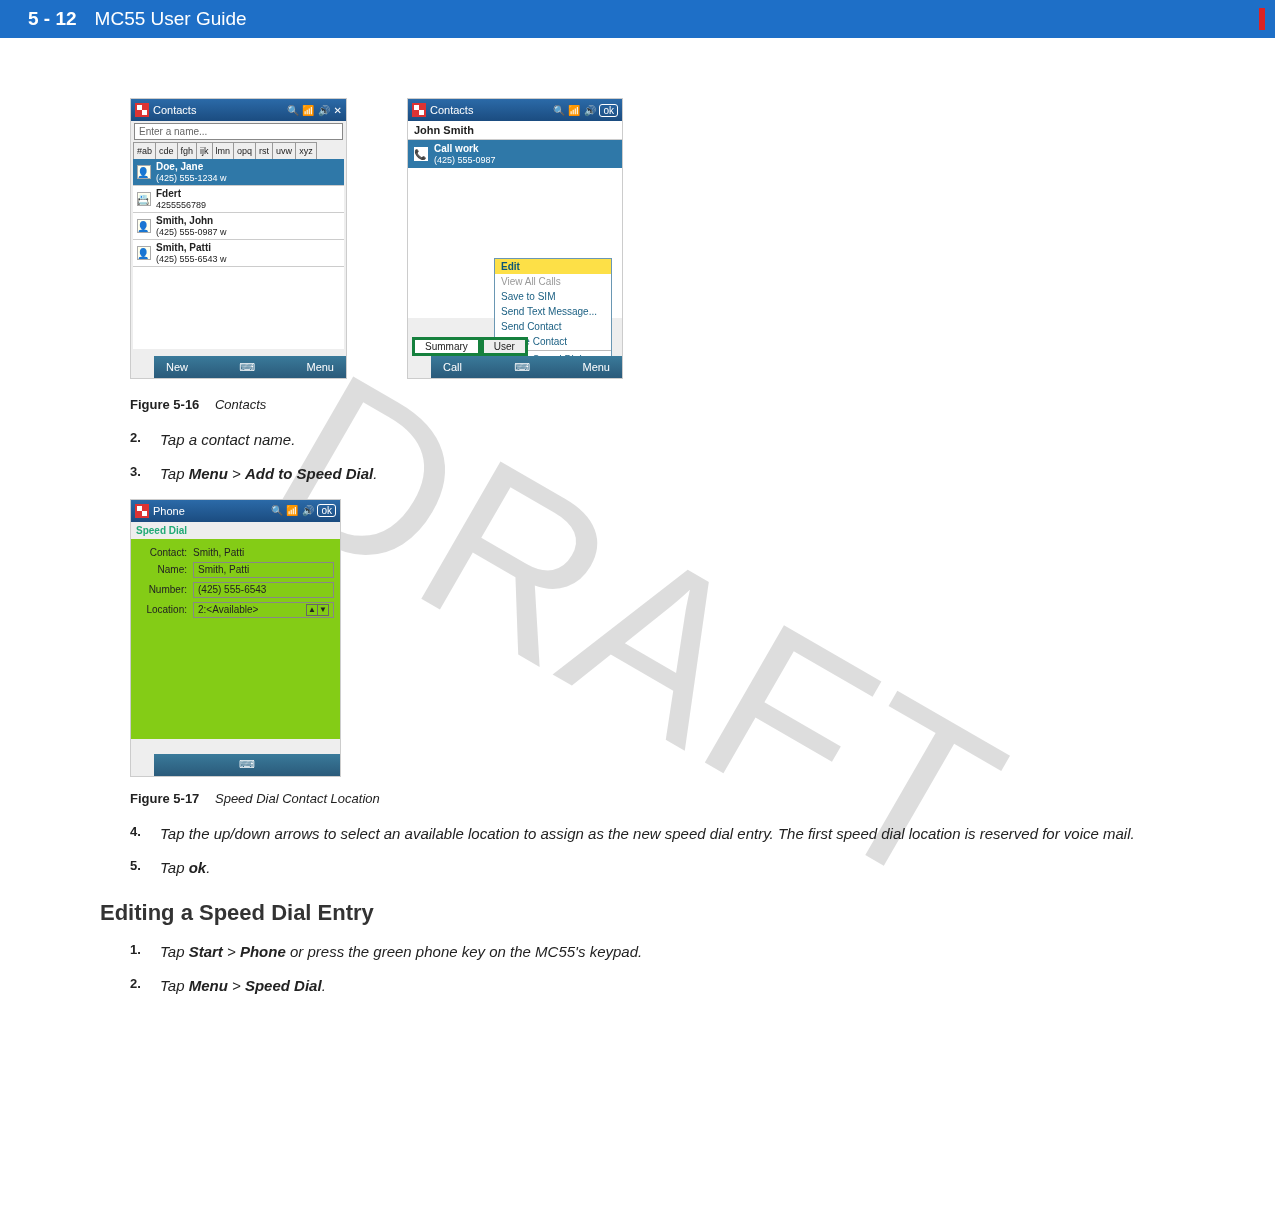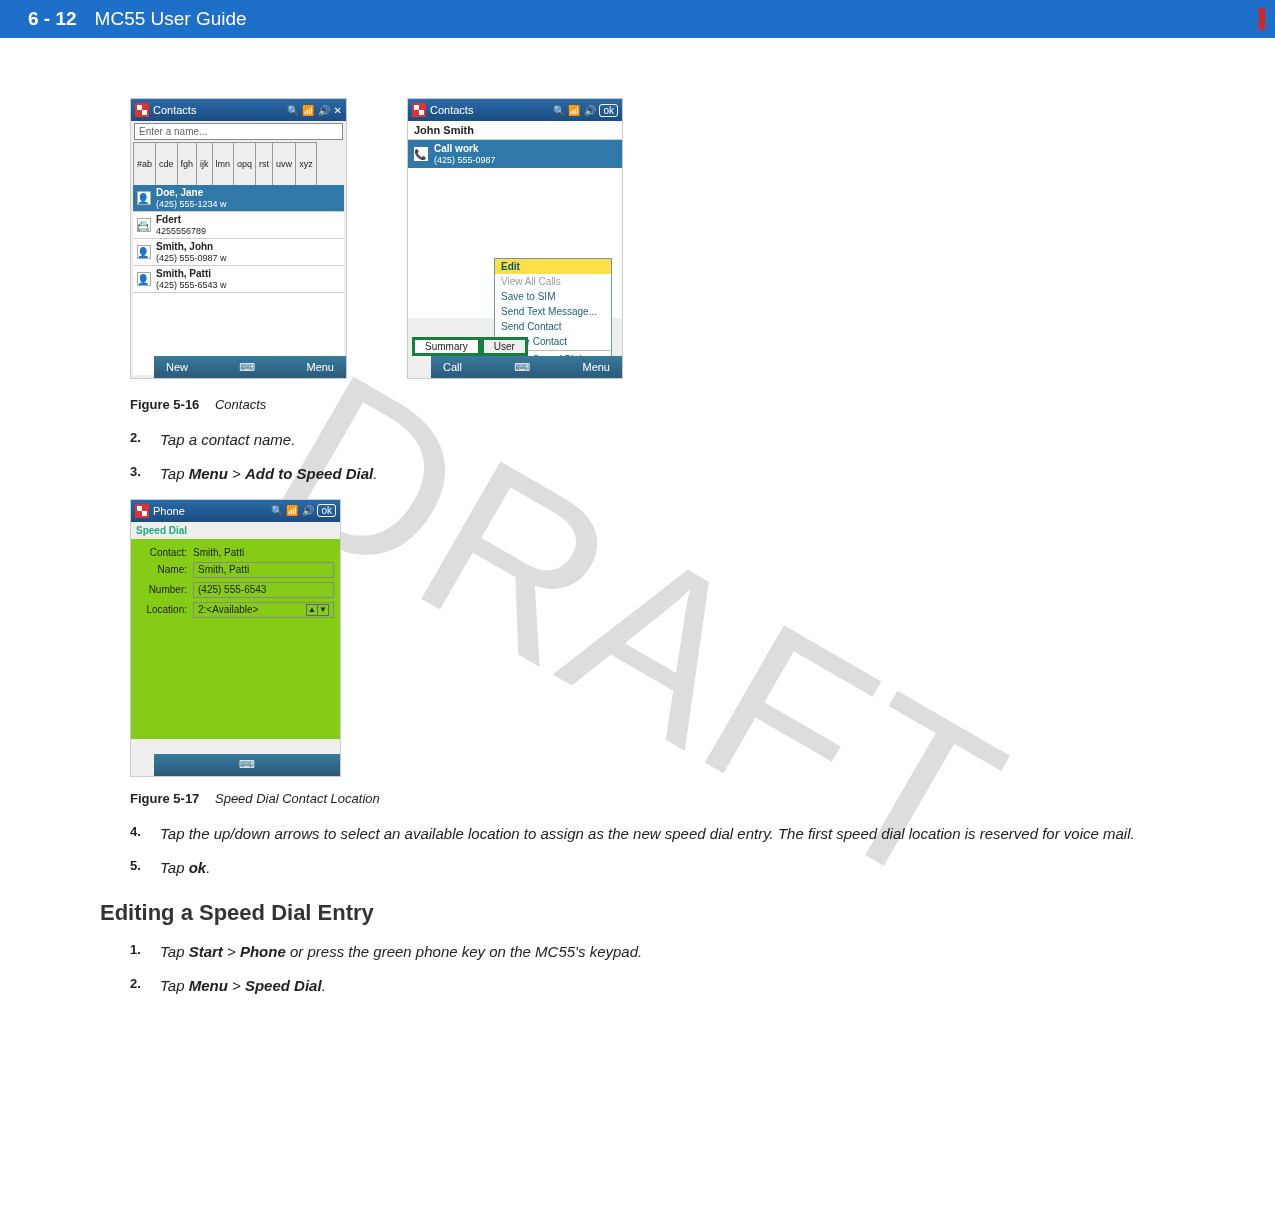--- a/index.html
+++ b/index.html
@@ -62,21 +62,21 @@
   .tico { color: #fff; font-size: 10px; }
   .input-name {
     margin: 2px 3px; background: #fff; border: 1px solid #888;
     padding: 2px 4px; font-size: 10px; color: #666;
   }
   .idx-tabs {
     display: flex; margin: 0 2px; font-size: 9px;
   }
   .idx-tabs span {
     border: 1px solid #999; border-bottom: none; background: #eee;
-    padding: 16px 3px; margin-right: -1px;
+    padding: 3px 3px; margin-right: -1px;
   }
   .cl-body { background: #fff; height: 190px; margin: 0 2px;}
   .cl-row {
     display: flex; align-items: center; border-bottom: 1px solid #ccc;
     padding: 2px 4px; font-size: 10px;
   }
   .cl-row.sel { background: #2f78a8; color: #fff; }
   .cl-row .cic {
     width: 14px; height: 14px; margin-right: 5px; display: inline-flex;
     align-items: center; justify-content: center; font-size: 10px;
@@ -141,21 +141,21 @@
     font-weight: normal;
     letter-spacing: 4px;
     pointer-events: none;
     user-select: none;
   }
 </style>
 </head>
 <body>
 
 <div class="page-header">
-  <span class="pn">6 - 12</span>
+  <span class="pn">5 - 12</span>
   <span class="title">MC55 User Guide</span>
   <div class="red-bar"></div>
 </div>
 
 <div class="watermark">DRAFT</div>
 
 <div class="content">
 
   <div class="fig-row">
 

